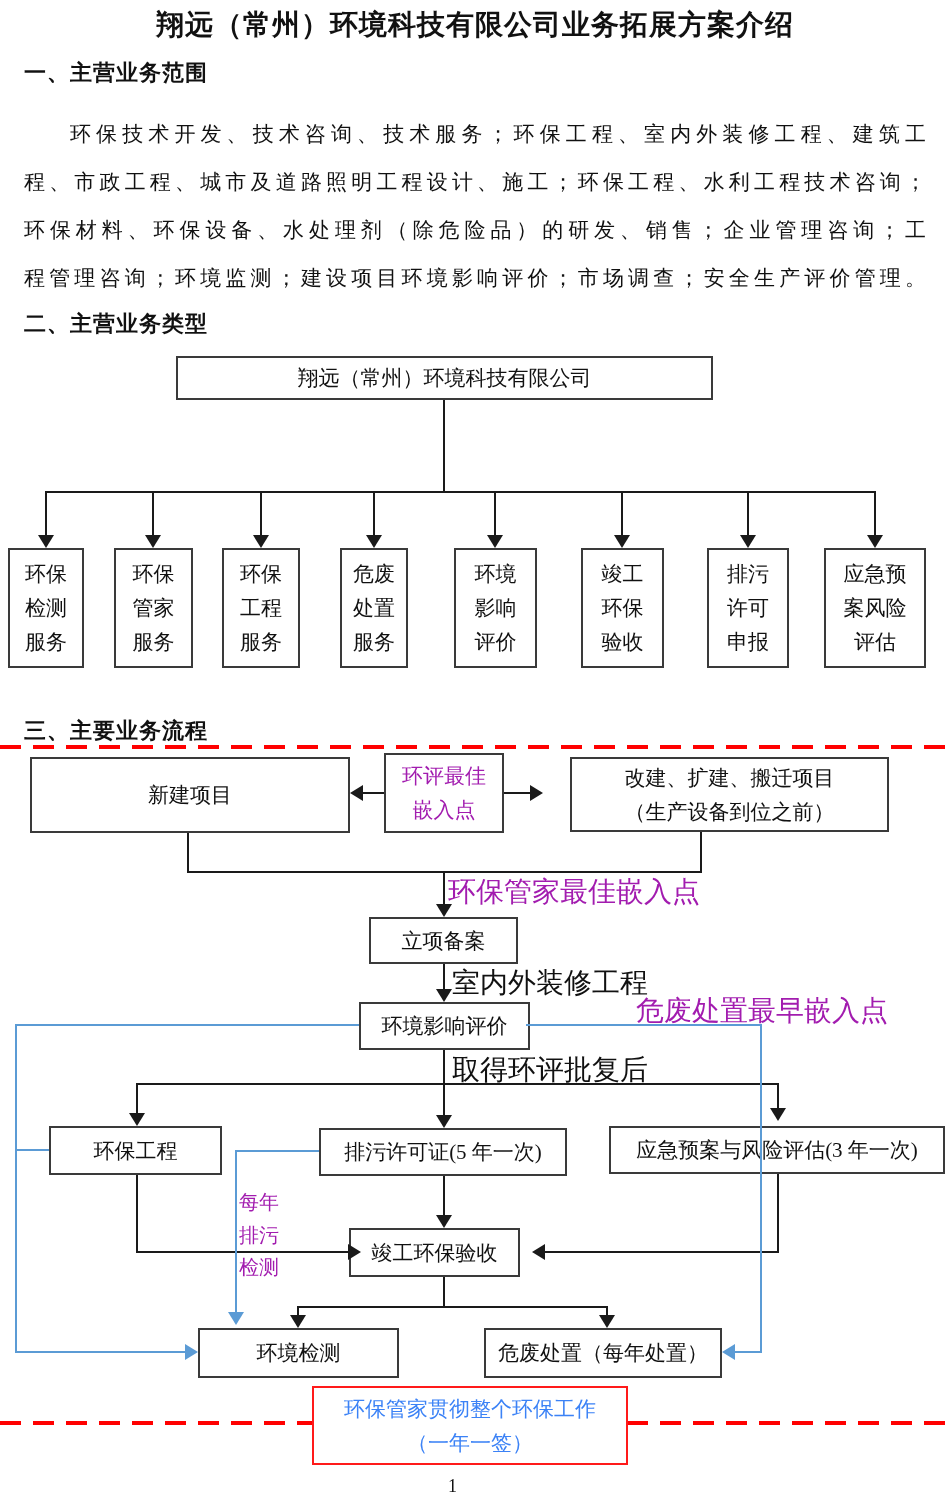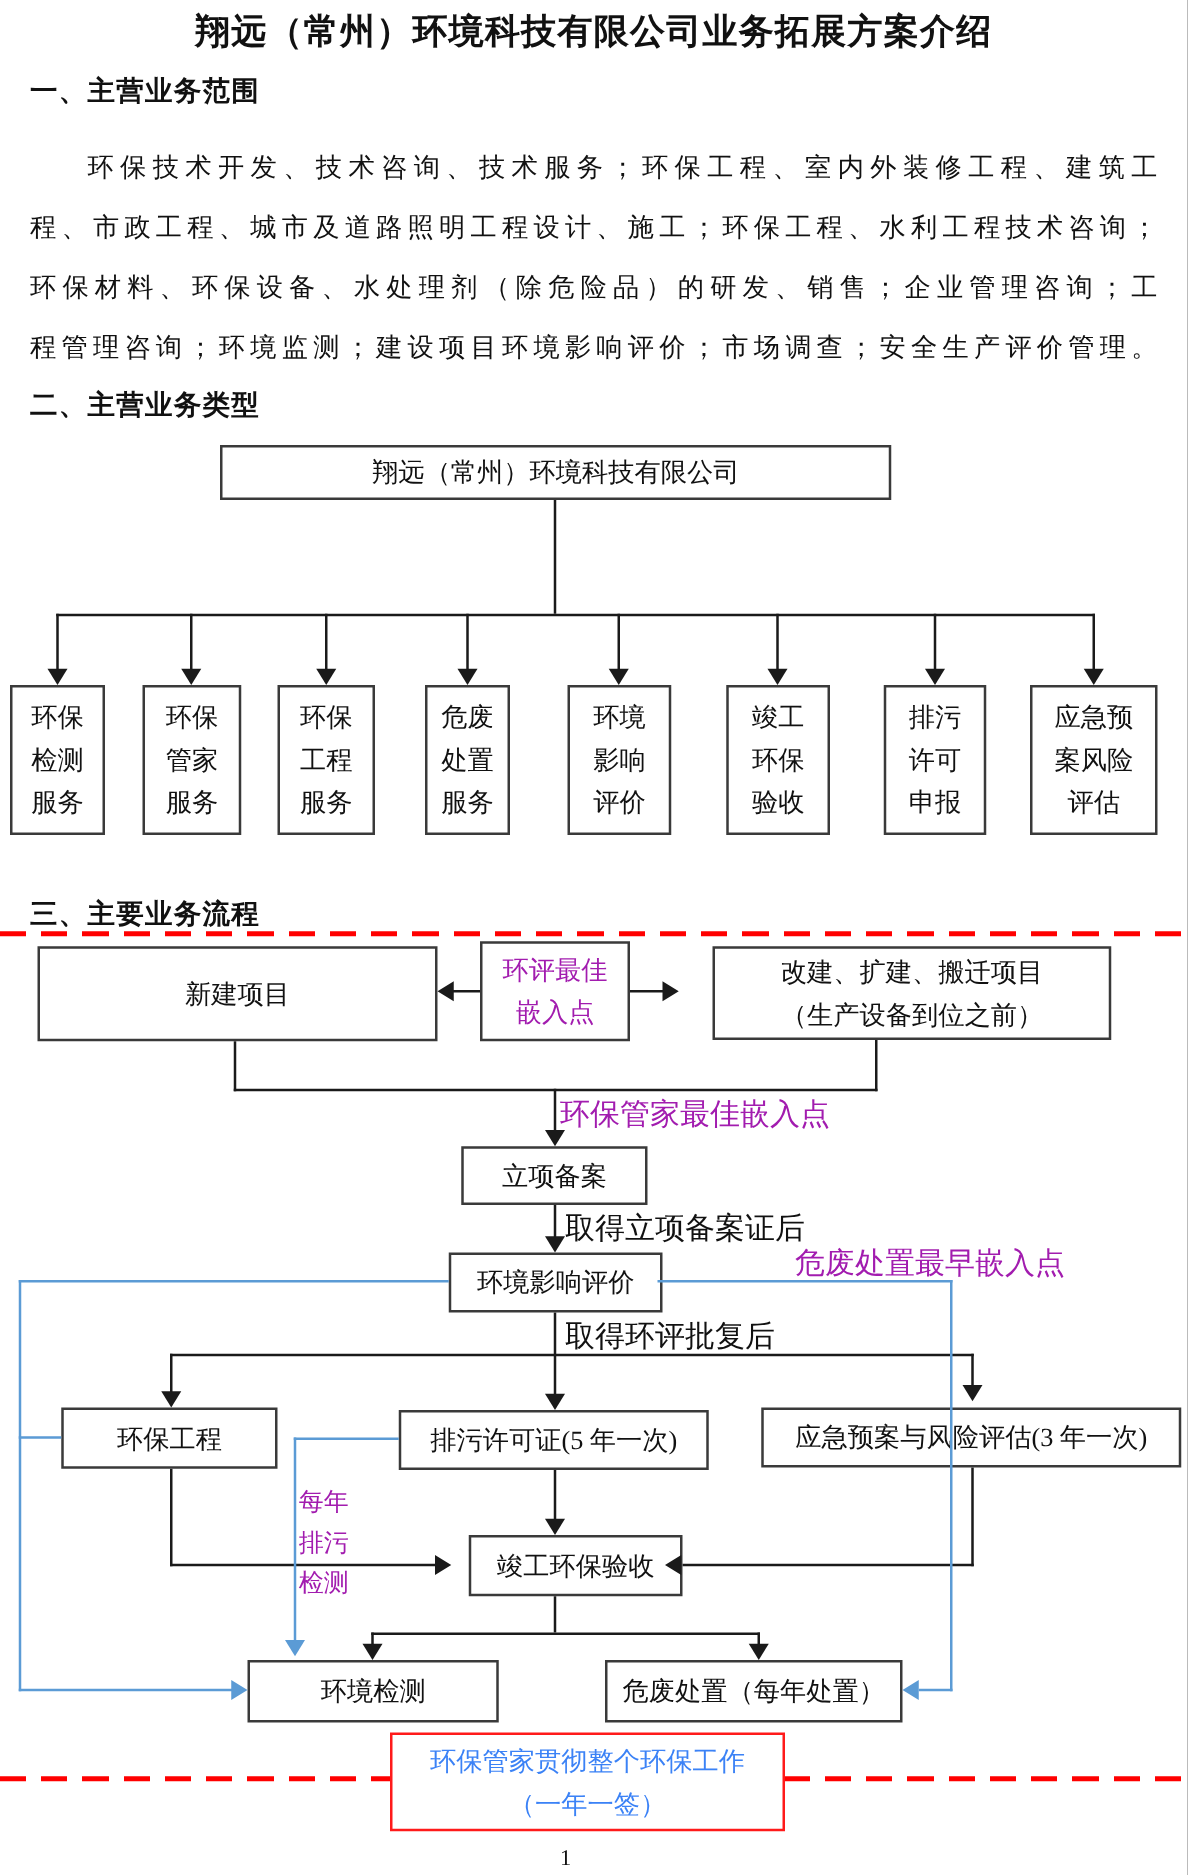--- a/index.html
+++ b/index.html
@@ -14,21 +14,21 @@
          text-align:justify;text-align-last:justify;white-space:nowrap;}
   .pline.first{padding-left:46px;width:856px;}
   .box{position:absolute;border:2px solid #3a3a3a;background:#fff;display:flex;flex-direction:column;
        align-items:center;justify-content:center;text-align:center;font-size:21px;line-height:34px;z-index:2;}
   .box .ln{display:block;}
   .redbox{border-color:#ff1a1a;color:#3b82f6;z-index:4;}
   .bluetext{color:#a21caf;}
   .hline{position:absolute;background:#1a1a1a;height:2px;z-index:1;}
   .vline{position:absolute;background:#1a1a1a;width:2px;z-index:1;}
   .bl{background:#5B9BD5;z-index:3;}
-  .note{position:absolute;font-size:24px;line-height:24px;white-space:nowrap;z-index:3;}
+  .note{position:absolute;font-size:28px;line-height:24px;white-space:nowrap;z-index:3;}
   .arr-d{position:absolute;width:0;height:0;border-left:8px solid transparent;border-right:8px solid transparent;
          border-top:13px solid #1a1a1a;z-index:3;}
   .arr-l{position:absolute;width:0;height:0;border-top:8px solid transparent;border-bottom:8px solid transparent;
          border-right:13px solid #1a1a1a;z-index:3;}
   .arr-r{position:absolute;width:0;height:0;border-top:8px solid transparent;border-bottom:8px solid transparent;
          border-left:13px solid #1a1a1a;z-index:3;}
   .arr-d.blue{border-top-color:#5B9BD5;}
   .arr-l.blue{border-right-color:#5B9BD5;}
   .arr-r.blue{border-left-color:#5B9BD5;}
   .reddash{position:absolute;left:0;width:950px;height:4px;z-index:0;
@@ -137,21 +137,21 @@
   <div class="hline" style="left:187px;top:871px;width:515px;"></div>
   <div class="vline" style="left:443px;top:871px;height:35px;"></div>
   <div class="arr-d" style="left:436px;top:904px;"></div>
   <div class="note bluetext" style="left:448px;top:880px;">环保管家最佳嵌入点</div>
 
   <div class="box" style="left:369px;top:917px;width:145px;height:43px;">
     <span class="ln">立项备案</span>
   </div>
   <div class="vline" style="left:443px;top:962px;height:28px;"></div>
   <div class="arr-d" style="left:436px;top:989px;"></div>
-  <div class="note" style="left:452px;top:971px;">取得立项备案证后</div>
+  <div class="note" style="left:452px;top:971px;">室内外装修工程</div>
 
   <div class="box" style="left:359px;top:1002px;width:167px;height:44px;">
     <span class="ln">环境影响评价</span>
   </div>
   <div class="note bluetext" style="left:636px;top:999px;">危废处置最早嵌入点</div>
 
   <div class="hline bl" style="left:15px;top:1024px;width:344px;"></div>
   <div class="vline bl" style="left:15px;top:1024px;height:329px;"></div>
   <div class="hline bl" style="left:15px;top:1149px;width:34px;"></div>
   <div class="hline bl" style="left:15px;top:1351px;width:171px;"></div>
@@ -190,21 +190,21 @@
 
   <div class="vline" style="left:136px;top:1171px;height:82px;"></div>
   <div class="hline" style="left:136px;top:1251px;width:213px;"></div>
   <div class="arr-r" style="left:348px;top:1244px;"></div>
   <div class="vline" style="left:777px;top:1165px;height:88px;"></div>
   <div class="hline" style="left:545px;top:1251px;width:234px;"></div>
   <div class="arr-l" style="left:532px;top:1244px;"></div>
   <div class="vline" style="left:443px;top:1172px;height:45px;"></div>
   <div class="arr-d" style="left:436px;top:1215px;"></div>
 
-  <div class="box" style="left:375px;top:1228px;width:167px;height:45px;">
+  <div class="box" style="left:349px;top:1228px;width:167px;height:45px;">
     <span class="ln">竣工环保验收</span>
   </div>
 
   <div class="vline" style="left:443px;top:1275px;height:31px;"></div>
   <div class="hline" style="left:297px;top:1306px;width:311px;"></div>
   <div class="vline" style="left:297px;top:1306px;height:10px;"></div>
   <div class="arr-d" style="left:290px;top:1315px;"></div>
   <div class="vline" style="left:606px;top:1306px;height:10px;"></div>
   <div class="arr-d" style="left:599px;top:1315px;"></div>
 

